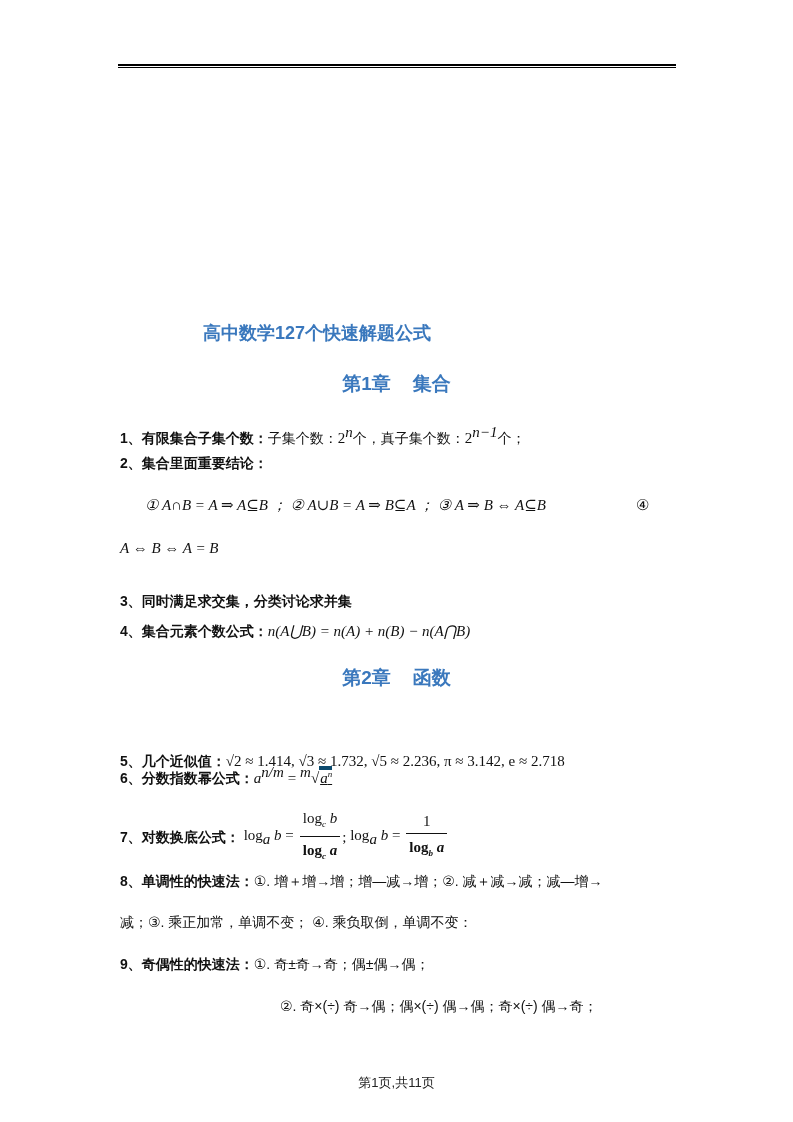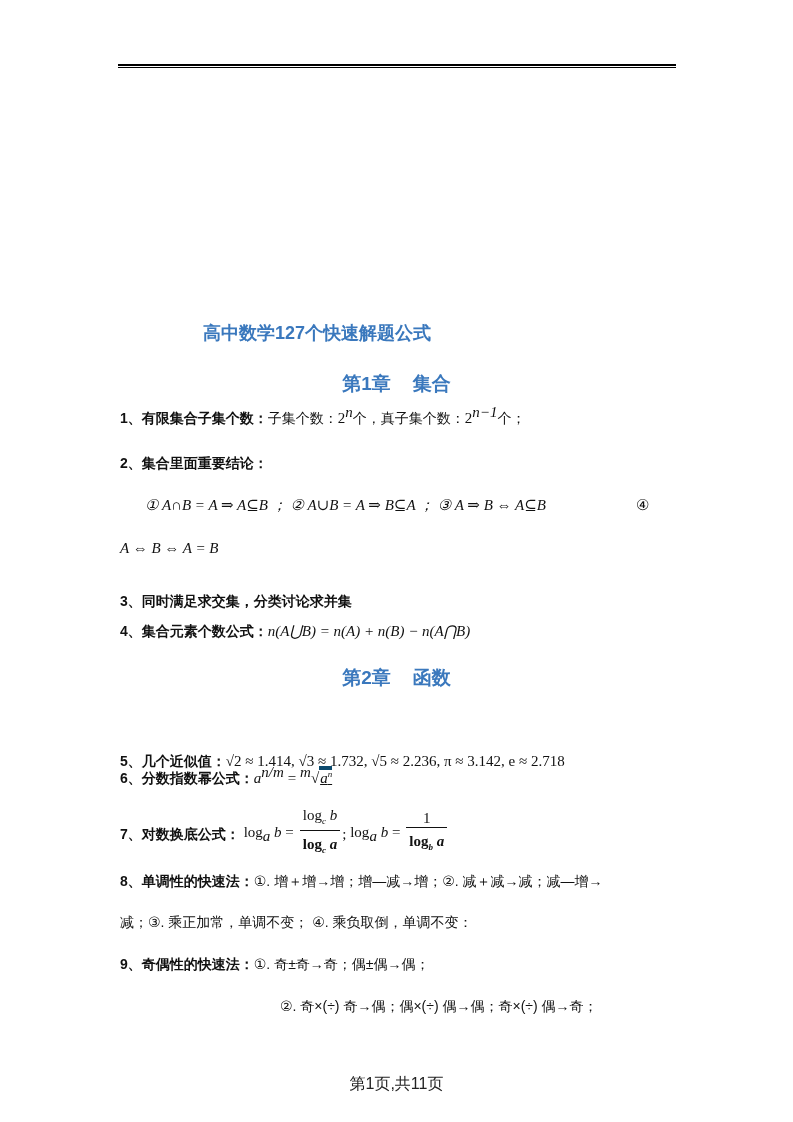--- a/index.html
+++ b/index.html
@@ -11,38 +11,38 @@
            font-size: 18px; font-weight: bold; color: #3a78bd; }
   .chapter { position: absolute; left: 0; width: 793px; text-align: center;
              font-size: 19px; font-weight: bold; color: #3a78bd; }
   .chapter .gap { display: inline-block; width: 22px; }
   .line { position: absolute; left: 120px; font-size: 14px; white-space: nowrap; }
   .b { font-weight: bold; }
   .m { font-family: "Liberation Serif", "DejaVu Serif", serif; font-size: 15px; }
   .mi { font-family: "Liberation Serif", "DejaVu Serif", serif; font-style: italic; font-size: 15px; }
   sup, sub { font-size: 9px; }
   .frac { display: inline-block; vertical-align: middle; text-align: center; margin: 0 2px; }
-  .frac .num { display: block; border-bottom: 1px solid #111; padding: 0 3px; line-height: 18px; }
+  .frac .num { display: block; border-bottom: 1px solid #111; padding: 0 3px; line-height: 24px; }
   .frac .den { display: block; padding: 0 3px; line-height: 26px; font-weight: bold; }
   .root { border-top: 4px solid #0c4a6e; padding-left: 1px; text-decoration: underline; }
-  .footer { position: absolute; left: 0; width: 793px; text-align: center; top: 1074px; font-size: 16px; color: #222; }
+  .footer { position: absolute; left: 0; width: 793px; text-align: center; top: 1074px; font-size: 13px; color: #222; }
 </style>
 </head>
 <body>
 
 <div class="hdr-line1"></div>
 <div class="hdr-line2"></div>
 
 <div class="title">高中数学127个快速解题公式</div>
 
 <div class="chapter" style="top:371px;">
   <span>第1章</span><span class="gap"></span><span>集合</span>
 </div>
 
-<div class="line" style="top:404px;">
+<div class="line" style="top:424px;">
   <span class="b">1、有限集合子集个数：</span><span>子集个数：</span><span class="m">2</span><sup class="mi">n</sup><span>个，真子集个数：</span><span class="m">2</span><sup class="mi">n−1</sup><span>个；</span>
 </div>
 
 <div class="line b" style="top:455px;">2、集合里面重要结论：</div>
 
 <div class="line mi" style="top:496px; left:145px;">
   <span>① A∩B = A ⇒ A⊆B ；</span> <span>② A∪B = A ⇒ B⊆A ；</span> <span>③ A ⇒ B ⇔ A⊆B</span>
 </div>
 <div class="line m" style="top:496px; left:636px;">④</div>
 <div class="line mi" style="top:540px;">A ⇔ B ⇔ A = B</div>

